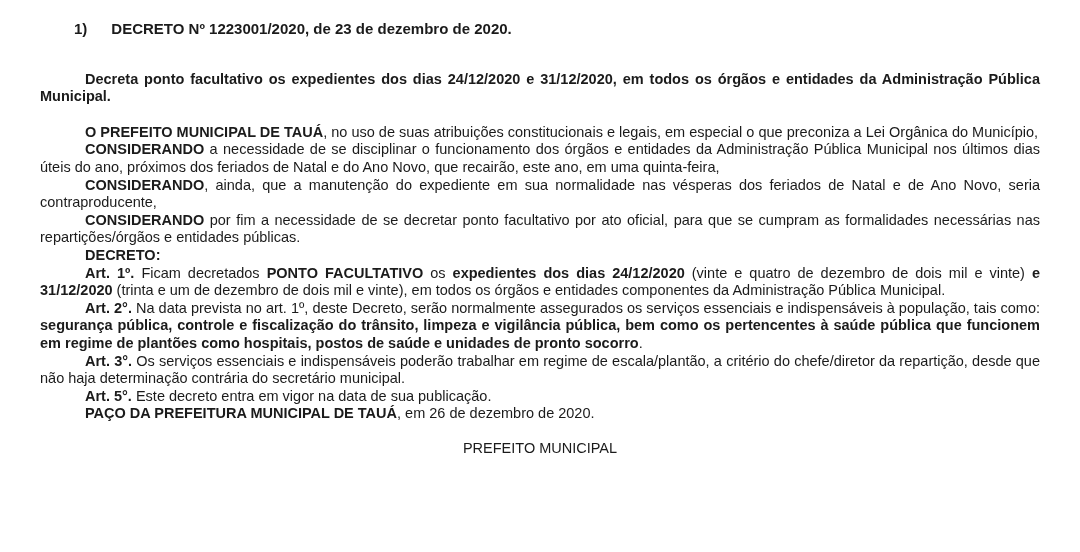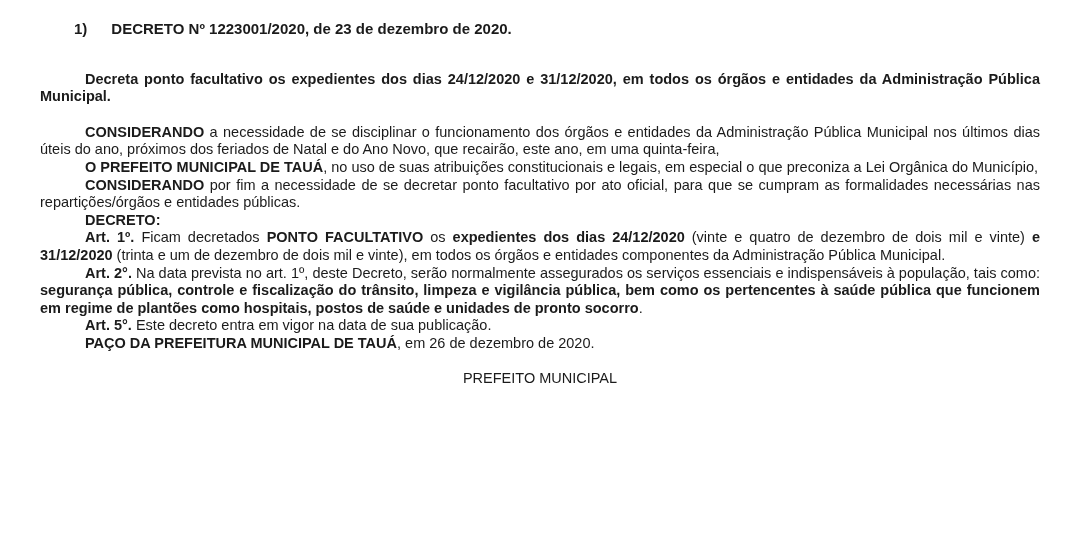--- a/index.html
+++ b/index.html
@@ -48,26 +48,28 @@
 <body>
 
 <div class="page">
   <div class="title">
     <span class="num">1)</span><span>DECRETO Nº 1223001/2020, de 23 de dezembro de 2020.</span>
   </div>
 
   <p class="summary">Decreta ponto facultativo os expedientes dos dias 24/12/2020 e 31/12/2020, em todos os órgãos e entidades da Administração Pública Municipal.</p>
 
   <div>
+      <p class="para"><span class="b">O PREFEITO MUNICIPAL DE TAUÁ</span><span>, no uso de suas atribuições constitucionais e legais, em especial o que preconiza a Lei Orgânica do Município,</span></p>
       <p class="para"><span class="b">CONSIDERANDO</span><span> a necessidade de se disciplinar o funcionamento dos órgãos e entidades da Administração Pública Municipal nos últimos dias úteis do ano, próximos dos feriados de Natal e do Ano Novo, que recairão, este ano, em uma quinta-feira,</span></p>
-      <p class="para"><span class="b">O PREFEITO MUNICIPAL DE TAUÁ</span><span>, no uso de suas atribuições constitucionais e legais, em especial o que preconiza a Lei Orgânica do Município,</span></p>
+      <p class="para"><span class="b">CONSIDERANDO</span><span>, ainda, que a manutenção do expediente em sua normalidade nas vésperas dos feriados de Natal e de Ano Novo, seria contraproducente,</span></p>
       <p class="para"><span class="b">CONSIDERANDO</span><span> por fim a necessidade de se decretar ponto facultativo por ato oficial, para que se cumpram as formalidades necessárias nas repartições/órgãos e entidades públicas.</span></p>
       <p class="para"><span class="b">DECRETO:</span></p>
       <p class="para"><span class="b">Art. 1º.</span><span> Ficam decretados </span><span class="b">PONTO FACULTATIVO</span><span> os </span><span class="b">expedientes dos dias 24/12/2020</span><span> (vinte e quatro de dezembro de dois mil e vinte) </span><span class="b">e 31/12/2020</span><span> (trinta e um de dezembro de dois mil e vinte), em todos os órgãos e entidades componentes da Administração Pública Municipal.</span></p>
       <p class="para"><span class="b">Art. 2°.</span><span> Na data prevista no art. 1º, deste Decreto, serão normalmente assegurados os serviços essenciais e indispensáveis à população, tais como: </span><span class="b">segurança pública, controle e fiscalização do trânsito, limpeza e vigilância pública, bem como os pertencentes à saúde pública que funcionem em regime de plantões como hospitais, postos de saúde e unidades de pronto socorro</span><span>.</span></p>
+      <p class="para"><span class="b">Art. 3°.</span><span> Os serviços essenciais e indispensáveis poderão trabalhar em regime de escala/plantão, a critério do chefe/diretor da repartição, desde que não haja determinação contrária do secretário municipal.</span></p>
       <p class="para"><span class="b">Art. 5°.</span><span> Este decreto entra em vigor na data de sua publicação.</span></p>
       <p class="para"><span class="b">PAÇO DA PREFEITURA MUNICIPAL DE TAUÁ</span><span>, em 26 de dezembro de 2020.</span></p>
     </div>
 
   <div class="signature">
     <div class="role">PREFEITO MUNICIPAL</div>
   </div>
 </div>
 
 </body></html>

